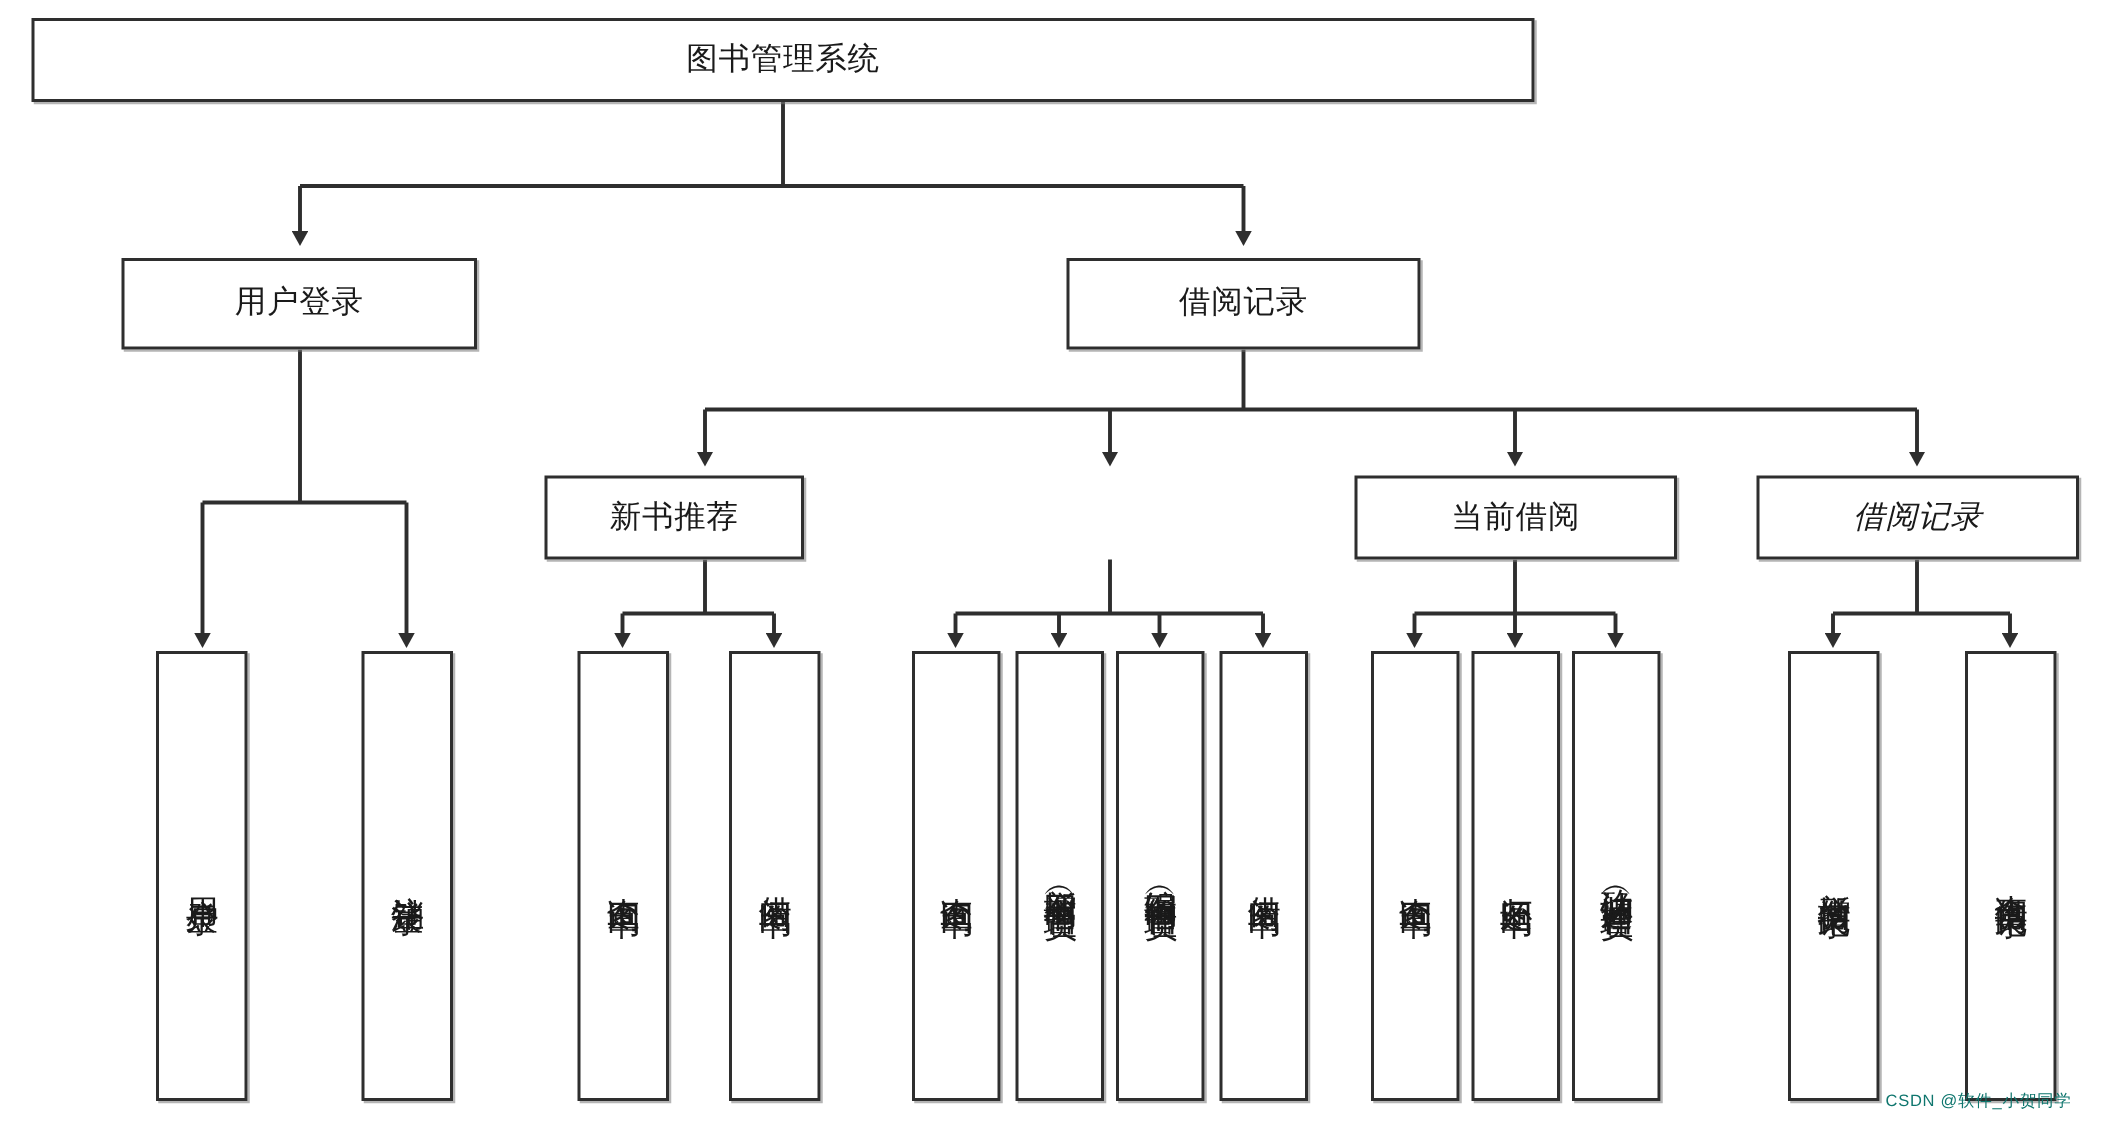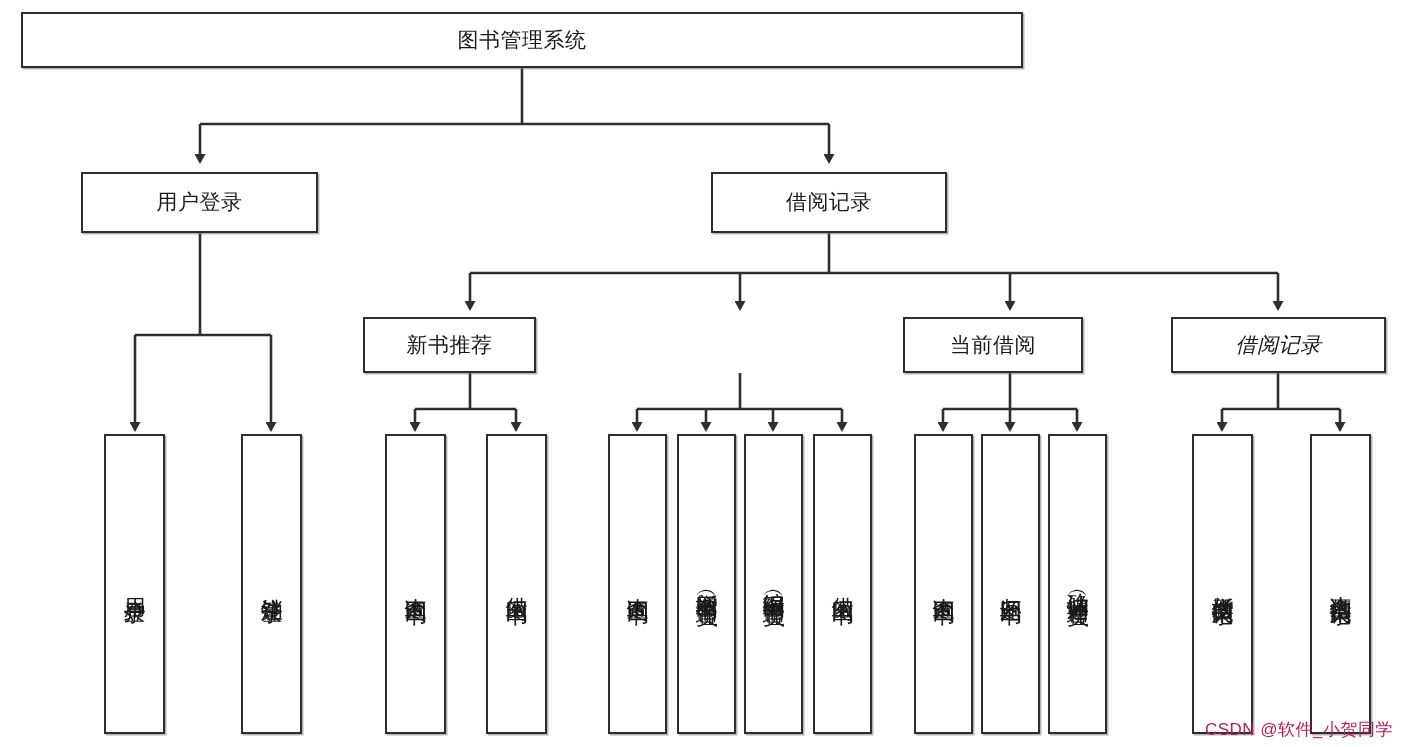--- a/index.html
+++ b/index.html
@@ -51,24 +51,24 @@
   .node-box.vertical .node-label {
     writing-mode: vertical-rl;
     text-orientation: upright;
     font-size: 22px;
     line-height: 1.30;
     letter-spacing: 2px;
     white-space: normal;
   }
   .watermark {
     position: absolute;
-    right: 12px;
+    right: 24px;
     bottom: 6px;
-    font-size: 17px;
-    color: #be185d;
+    font-size: 11px;
+    color: #0f766e;
     letter-spacing: 0.5px;
     white-space: nowrap;
     pointer-events: none;
   }
 </style>
 </head>
 <body>
 
 <div id="diagram-root">
 
@@ -130,21 +130,21 @@
   <div class="node-box" style="left:81px; top:172px; width:237px; height:61px;">
     <span class="node-label">用户登录</span>
   </div>
   <div class="node-box" style="left:711px; top:172px; width:236px; height:61px;">
     <span class="node-label">借阅记录</span>
   </div>
 
   <div class="node-box" style="left:363px; top:317px; width:173px; height:56px;">
     <span class="node-label">新书推荐</span>
   </div>
-  <div class="node-box" style="left:903px; top:317px; width:180px; height:56px;">
+  <div class="node-box" style="left:903px; top:317px; width:215px; height:56px;">
     <span class="node-label">当前借阅</span>
   </div>
   <div class="node-box" style="left:1171px; top:317px; width:215px; height:56px;font-style:italic;">
     <span class="node-label">借阅记录</span>
   </div>
 
   <div class="node-box vertical" style="left:104px; top:434px; width:61px; height:300px;">
     <span class="node-label">用户登录</span>
   </div>
   <div class="node-box vertical" style="left:241px; top:434px; width:61px; height:300px;">

